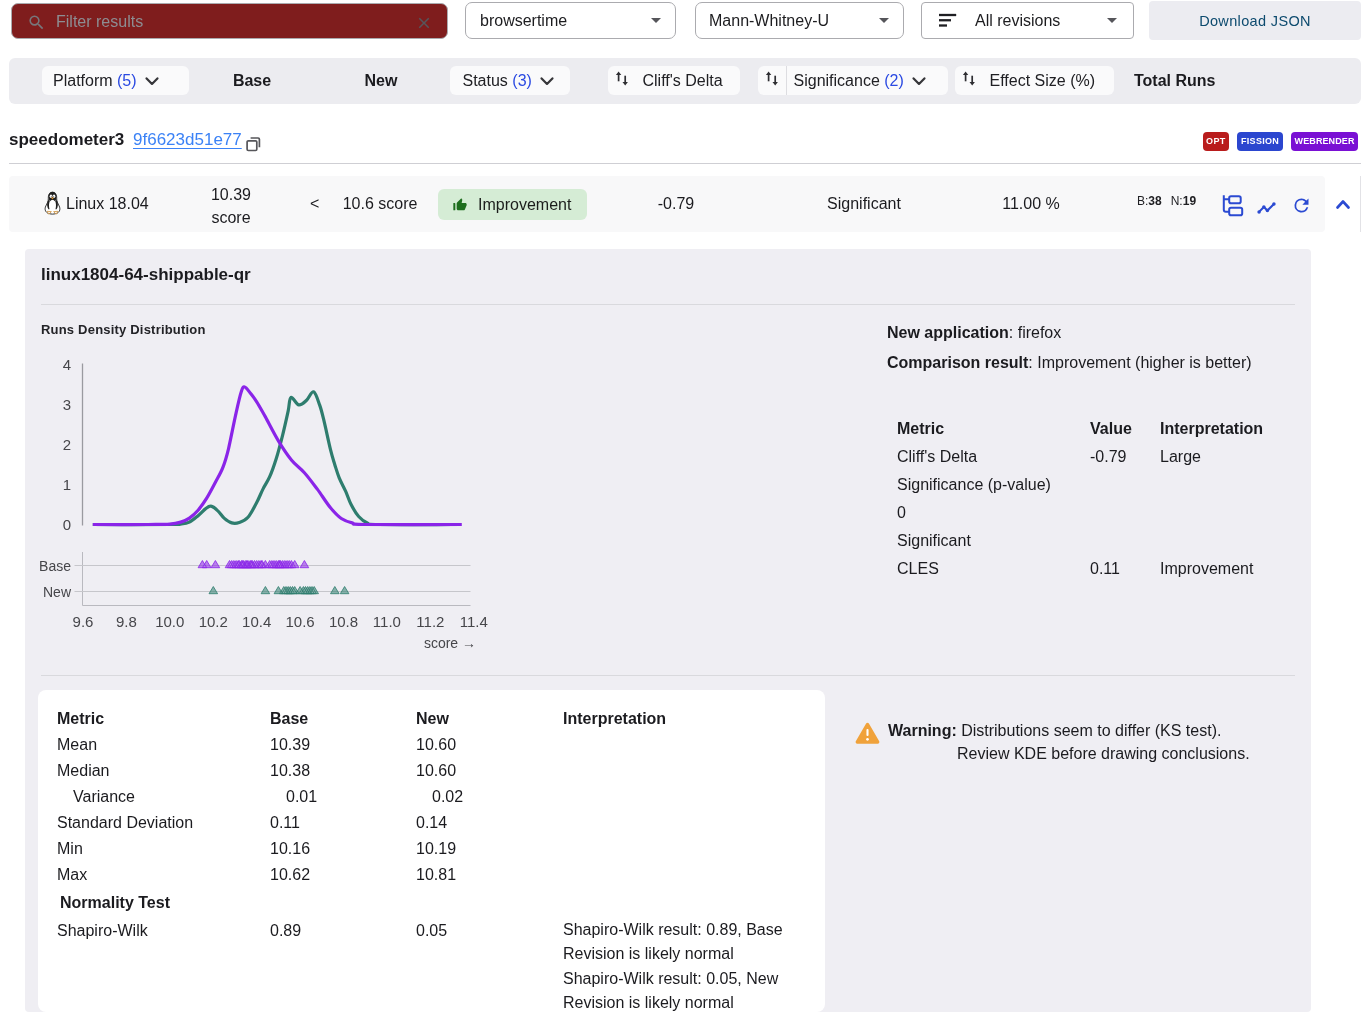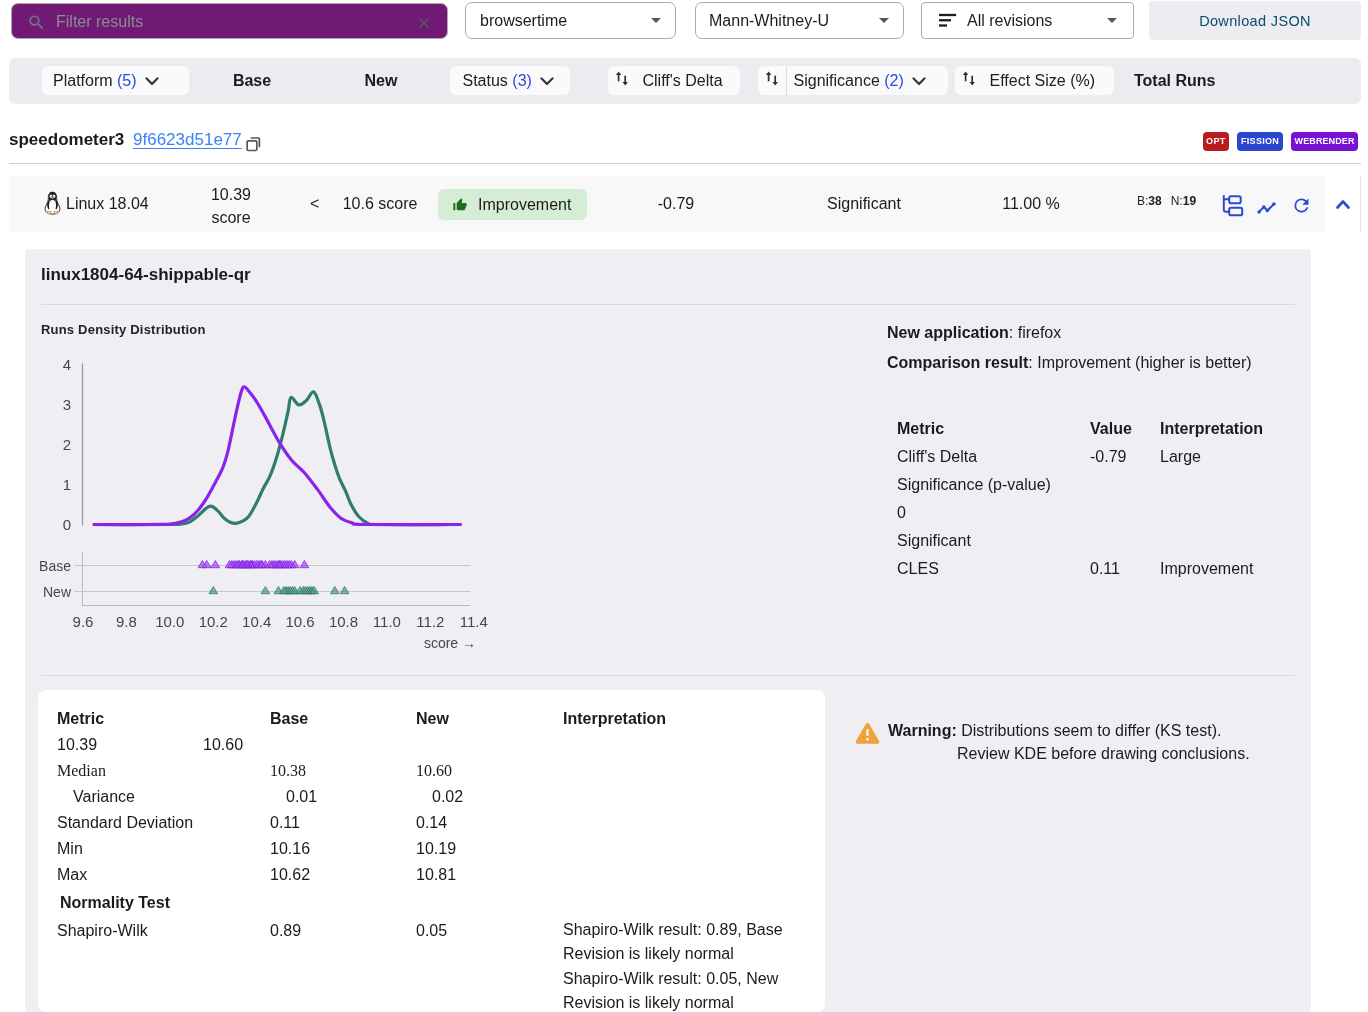--- a/index.html
+++ b/index.html
@@ -12,21 +12,21 @@
 .pill { position:absolute; top:66px; height:29px; background:#fafafb; border-radius:6px; display:flex; align-items:center; font-size:16px; color:#202024; }
 .blue { color:#2b4ae2; }
 .hdrcell { position:absolute; top:58px; height:46px; display:flex; align-items:center; justify-content:center; font-weight:bold; font-size:16px; color:#1b1b1f; }
 .sortgrp { position:absolute; top:66px; height:29px; background:#fafafb; border-radius:6px; display:flex; align-items:center; font-size:16px; color:#202024; }
 .sorticon { width:28px; text-align:center; flex:0 0 28px; }
 </style>
 </head>
 <body>
 <div id="page">
 
-<div class="abs" style="left:11px; top:3px; width:437px; height:36px; border:1px solid #ababaf; border-radius:7px; background:#701a75;">
+<div class="abs" style="left:11px; top:3px; width:437px; height:36px; border:1px solid #ababaf; border-radius:7px; background:#7f1d1d;">
   <svg class="abs" style="left:15px; top:9px;" width="19" height="19" viewBox="0 0 24 24">
         <path fill="#77777c" d="M15.5 14h-.79l-.28-.27A6.47 6.47 0 0 0 16 9.5 6.5 6.5 0 1 0 9.5 16c1.61 0 3.09-.59 4.23-1.57l.27.28v.79l5 4.99L20.49 19l-4.99-5zm-6 0C7.01 14 5 11.99 5 9.5S7.01 5 9.5 5 14 7.01 14 9.5 11.99 14 9.5 14z"></path>
       </svg>
   <span class="abs" style="left:44px; top:9px; font-size:16px; color:#8d8d92;">Filter results</span>
   <svg class="abs" style="left:403px; top:10px;" width="18" height="18" viewBox="0 0 24 24">
         <path fill="#56565b" d="M19 6.41 17.59 5 12 10.59 6.41 5 5 6.41 10.59 12 5 17.59 6.41 19 12 13.41 17.59 19 19 17.59 13.41 12z"></path>
       </svg>
 </div>
 
 <div class="sel" style="left:465px; width:211px;">
@@ -38,21 +38,21 @@
       <span class="caret"></span>
     </div>
 <div class="sel" style="left:921px; width:213px; border-radius:4px;">
   <svg style="margin-left:17px;" width="18" height="15" viewBox="0 0 18 15">
         <g stroke="#1f1f23" stroke-width="2.3" fill="none">
           <path d="M0 2h17.2"></path>
           <path d="M0 7.25h12"></path>
           <path d="M0 12.5h8"></path>
         </g>
       </svg>
-  <span style="margin-left:10px;">All revisions</span>
+  <span style="margin-left:18px;">All revisions</span>
       <span class="caret" style="right:16px;"></span>
     </div>
 <div class="abs" style="left:1149px; top:1px; width:212px; height:39px; background:#ececf1; border-radius:4px; display:flex; align-items:center; justify-content:center; font-size:14.5px; letter-spacing:0.35px; color:#0c4a6e;">Download JSON</div>
 
 <div class="abs" style="left:9px; top:58px; width:1352px; height:46px; background:#ececf0; border-radius:6px;"></div>
 <div class="pill" style="left:42px; width:147px;">
       <span style="margin-left:11px;">Platform&nbsp;<span class="blue">(5)</span></span>
       <svg style="margin-left:8px; margin-right:10px; margin-top:2px;" width="14" height="9" viewBox="0 0 14 9">
         <path d="M1.6 1.4 7 6.9 12.4 1.4" stroke="#36363a" stroke-width="2.2" fill="none" stroke-linecap="round" stroke-linejoin="round"></path>
       </svg>
@@ -228,25 +228,26 @@
 <div class="abs" style="left:41px; top:675px; width:1254px; height:1px; background:#d9d9dd;"></div>
 <div class="abs" style="left:38px; top:690px; width:787px; height:322px; background:#fff; border-radius:8px;"></div>
 <div class="abs" style="left:57px; top:706px; font-size:16px;">
   <div style="display:flex; line-height:26px;">
         <span style="width:213px; font-weight:bold;">Metric</span>
         <span style="width:146px; font-weight:bold;">Base</span>
         <span style="width:147px; font-weight:bold;">New</span>
         <span style="font-weight:bold;">Interpretation</span>
       </div>
   <div style="display:flex; line-height:26px;">
+        <span style="width:213px;">Mean</span>
         <span style="width:146px;">10.39</span>
         <span style="width:147px;">10.60</span>
         <span></span>
       </div>
-  <div style="display:flex; line-height:26px;font-family:Liberation Serif, serif;">
+  <div style="display:flex; line-height:26px;">
         <span style="width:213px;">Median</span>
         <span style="width:146px;">10.38</span>
         <span style="width:147px;">10.60</span>
         <span></span>
       </div>
   <div style="display:flex; line-height:26px;">
         <span style="width:213px;margin-left:16px;">Variance</span>
         <span style="width:146px;">0.01</span>
         <span style="width:147px;">0.02</span>
         <span></span>

